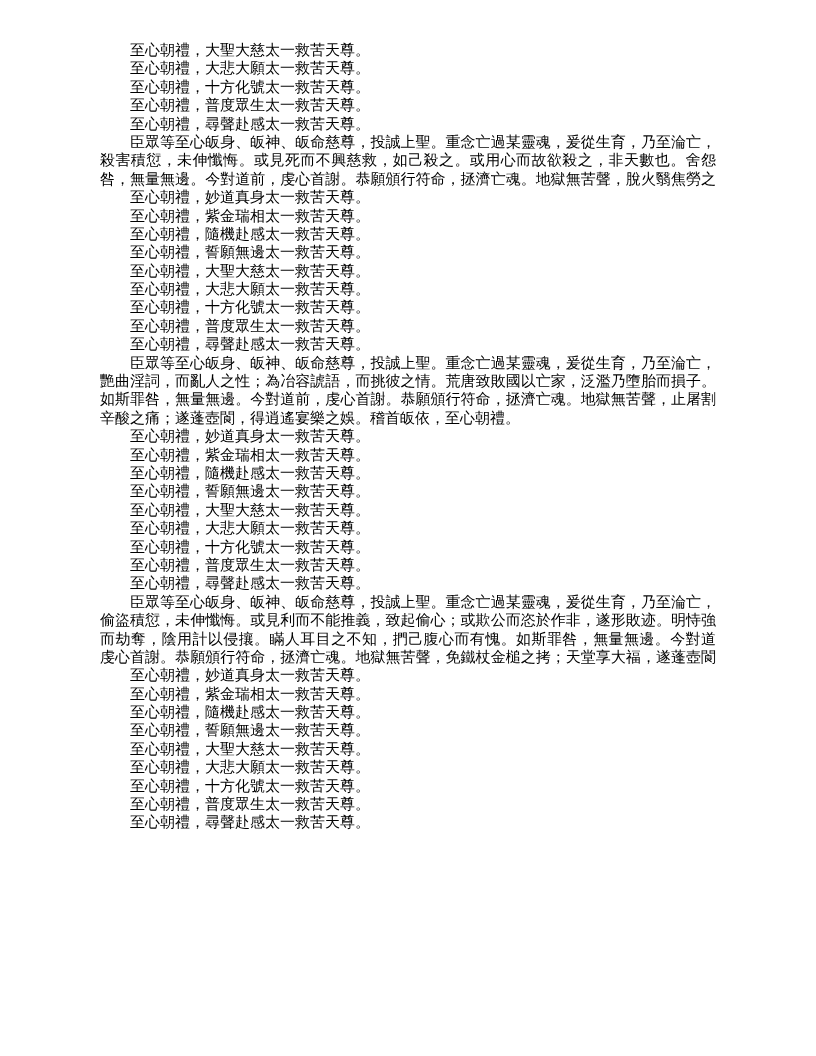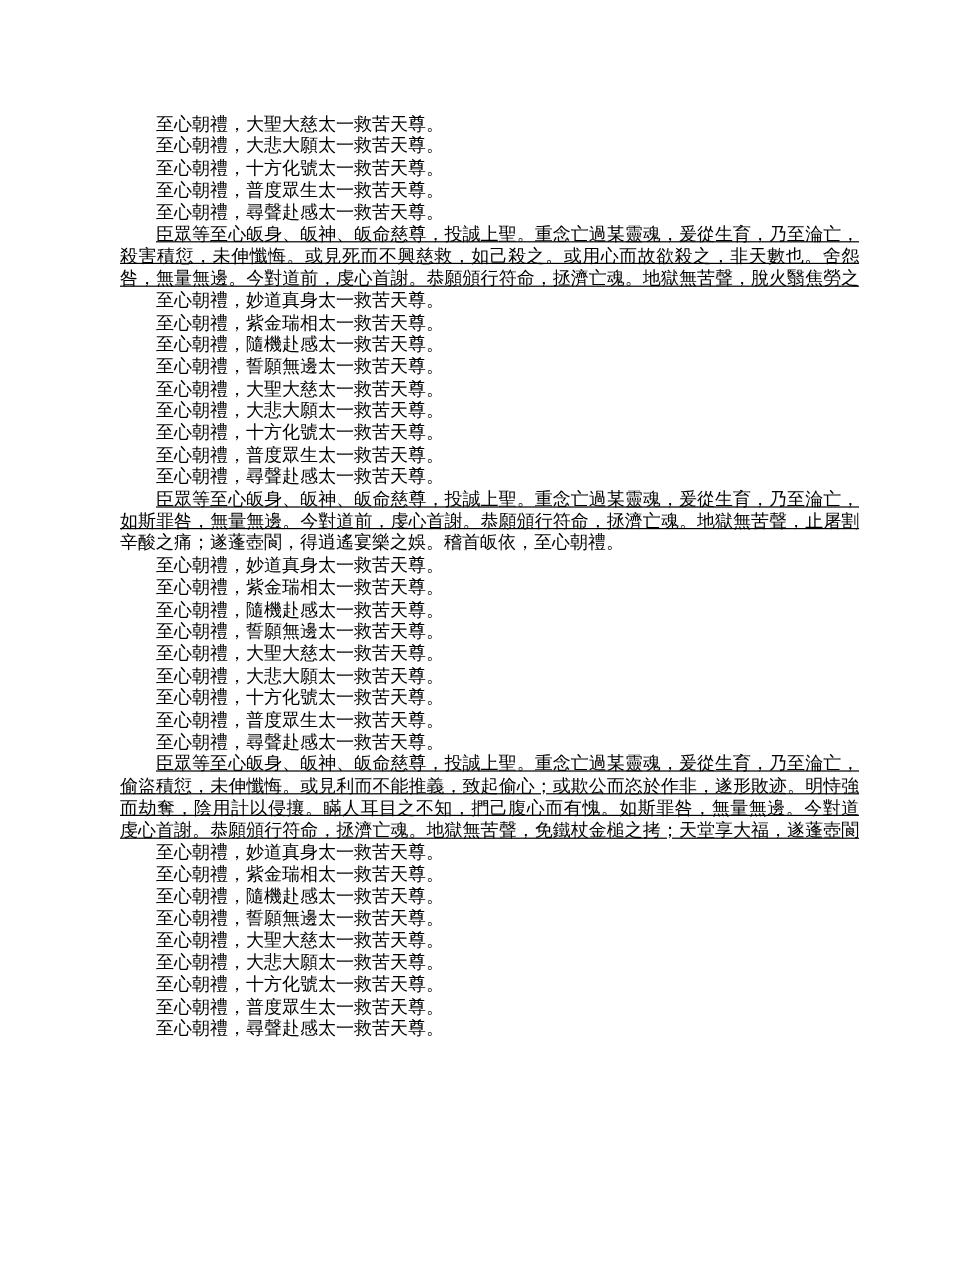--- a/index.html
+++ b/index.html
@@ -9,21 +9,21 @@
   }
   body {
     width: 816px;
     height: 1056px;
     overflow: hidden;
   }
   .page {
     box-sizing: border-box;
     width: 816px;
     height: 772px;
-    padding: 95px 100px 0 100px;
+    padding: 41px 100px 0 100px;
     background: #ffffff;
     color: #000000;
     font-family: "Liberation Serif", "DejaVu Serif", serif;
   }
   .doc-content section {
     display: block;
   }
   .line {
     font-size: 15px;
     line-height: 18.4px;
@@ -32,21 +32,20 @@
     white-space: nowrap;
     color: #000000;
   }
   .line.indent {
     text-indent: 2em;
   }
   .line.fill {
     white-space: normal;
     text-align: justify;
     text-align-last: justify;
-    text-decoration: underline;
   }
 </style>
 </head>
 <body>
 
 <main class="page">
   <div class="doc-content" id="doc-content">
       <section>
         <div class="line indent">至心朝禮，大聖大慈太一救苦天尊。</div>
         <div class="line indent">至心朝禮，大悲大願太一救苦天尊。</div>
@@ -65,20 +64,21 @@
         <div class="line indent">至心朝禮，隨機赴感太一救苦天尊。</div>
         <div class="line indent">至心朝禮，誓願無邊太一救苦天尊。</div>
         <div class="line indent">至心朝禮，大聖大慈太一救苦天尊。</div>
         <div class="line indent">至心朝禮，大悲大願太一救苦天尊。</div>
         <div class="line indent">至心朝禮，十方化號太一救苦天尊。</div>
         <div class="line indent">至心朝禮，普度眾生太一救苦天尊。</div>
         <div class="line indent">至心朝禮，尋聲赴感太一救苦天尊。</div>
       </section>
       <section>
         <div class="line indent fill">臣眾等至心皈身、皈神、皈命慈尊，投誠上聖。重念亡過某靈魂，爰從生育，乃至淪亡，</div>
+        <div class="line fill">艷曲淫詞，而亂人之性；為冶容諕語，而挑彼之情。荒唐致敗國以亡家，泛濫乃墮胎而損子。</div>
         <div class="line fill">如斯罪咎，無量無邊。今對道前，虔心首謝。恭願頒行符命，拯濟亡魂。地獄無苦聲，止屠割</div>
         <div class="line">辛酸之痛；遂蓬壺閬，得逍遙宴樂之娛。稽首皈依，至心朝禮。</div>
       </section>
       <section>
         <div class="line indent">至心朝禮，妙道真身太一救苦天尊。</div>
         <div class="line indent">至心朝禮，紫金瑞相太一救苦天尊。</div>
         <div class="line indent">至心朝禮，隨機赴感太一救苦天尊。</div>
         <div class="line indent">至心朝禮，誓願無邊太一救苦天尊。</div>
         <div class="line indent">至心朝禮，大聖大慈太一救苦天尊。</div>
         <div class="line indent">至心朝禮，大悲大願太一救苦天尊。</div>

